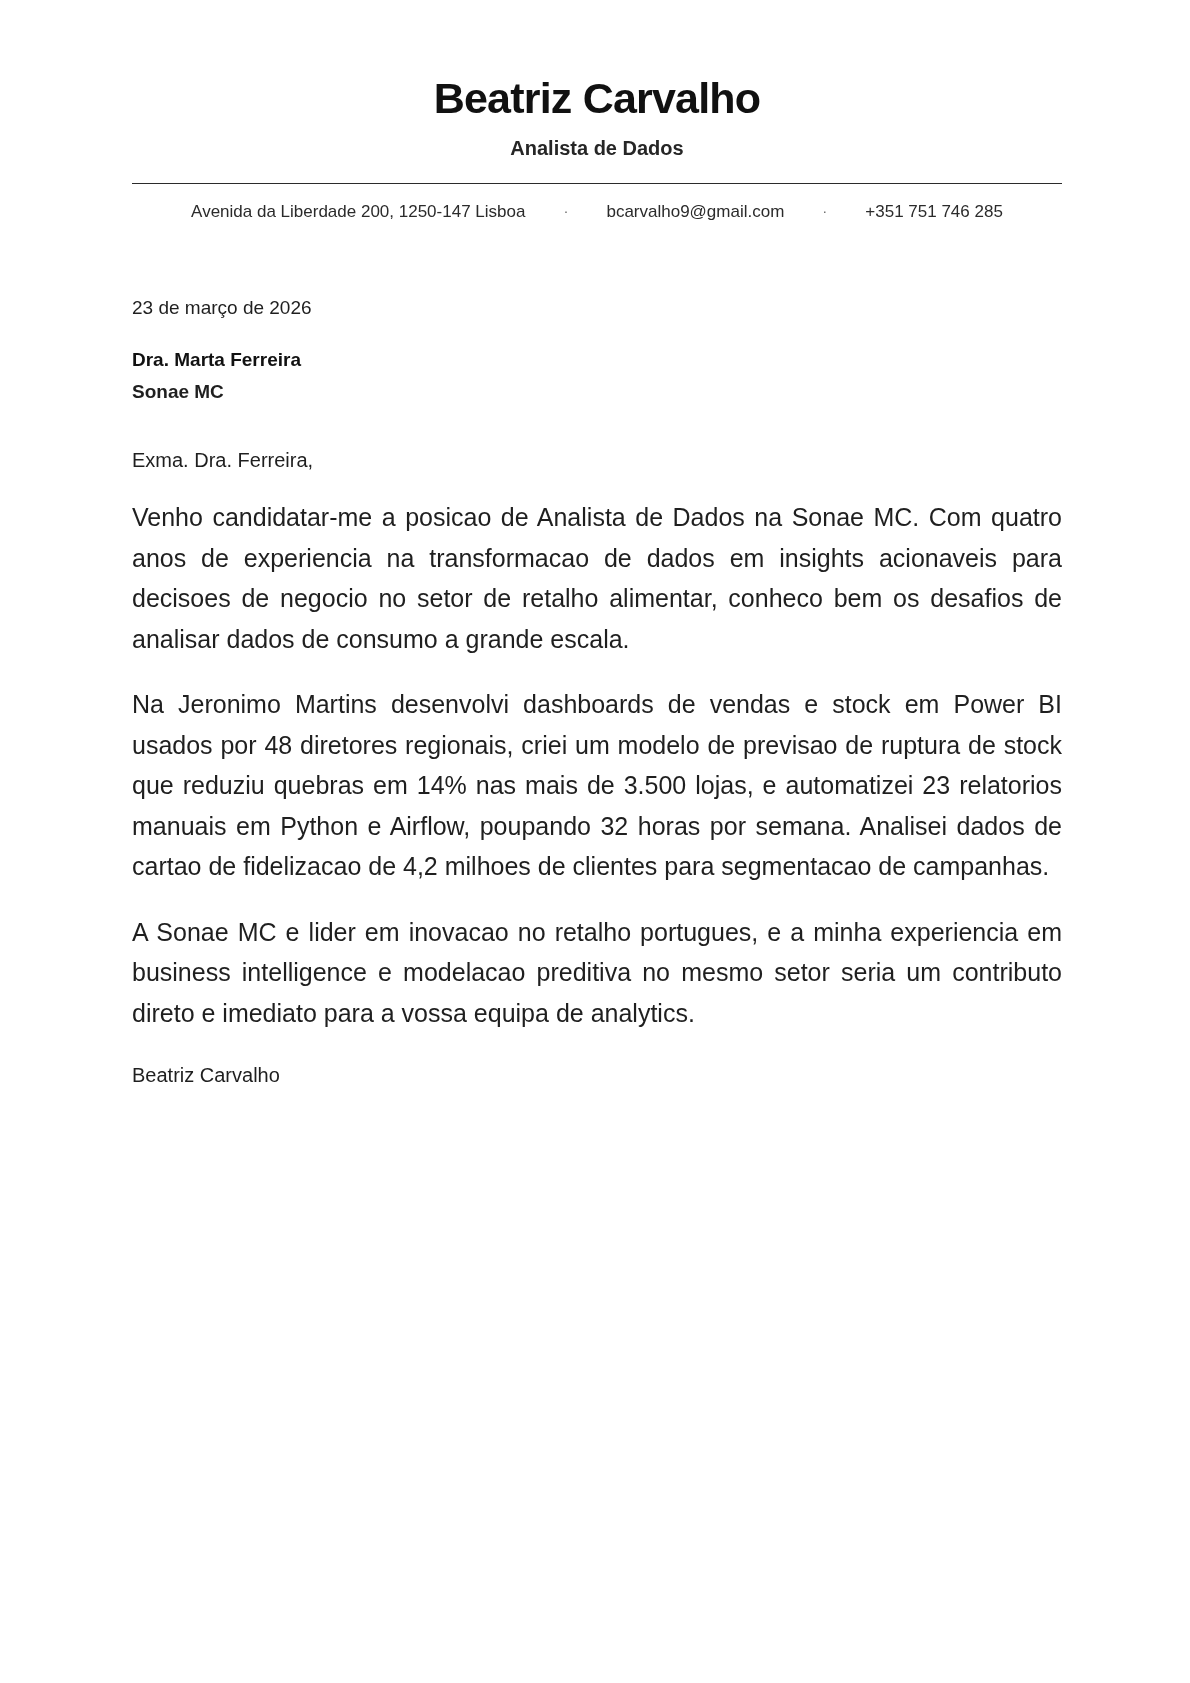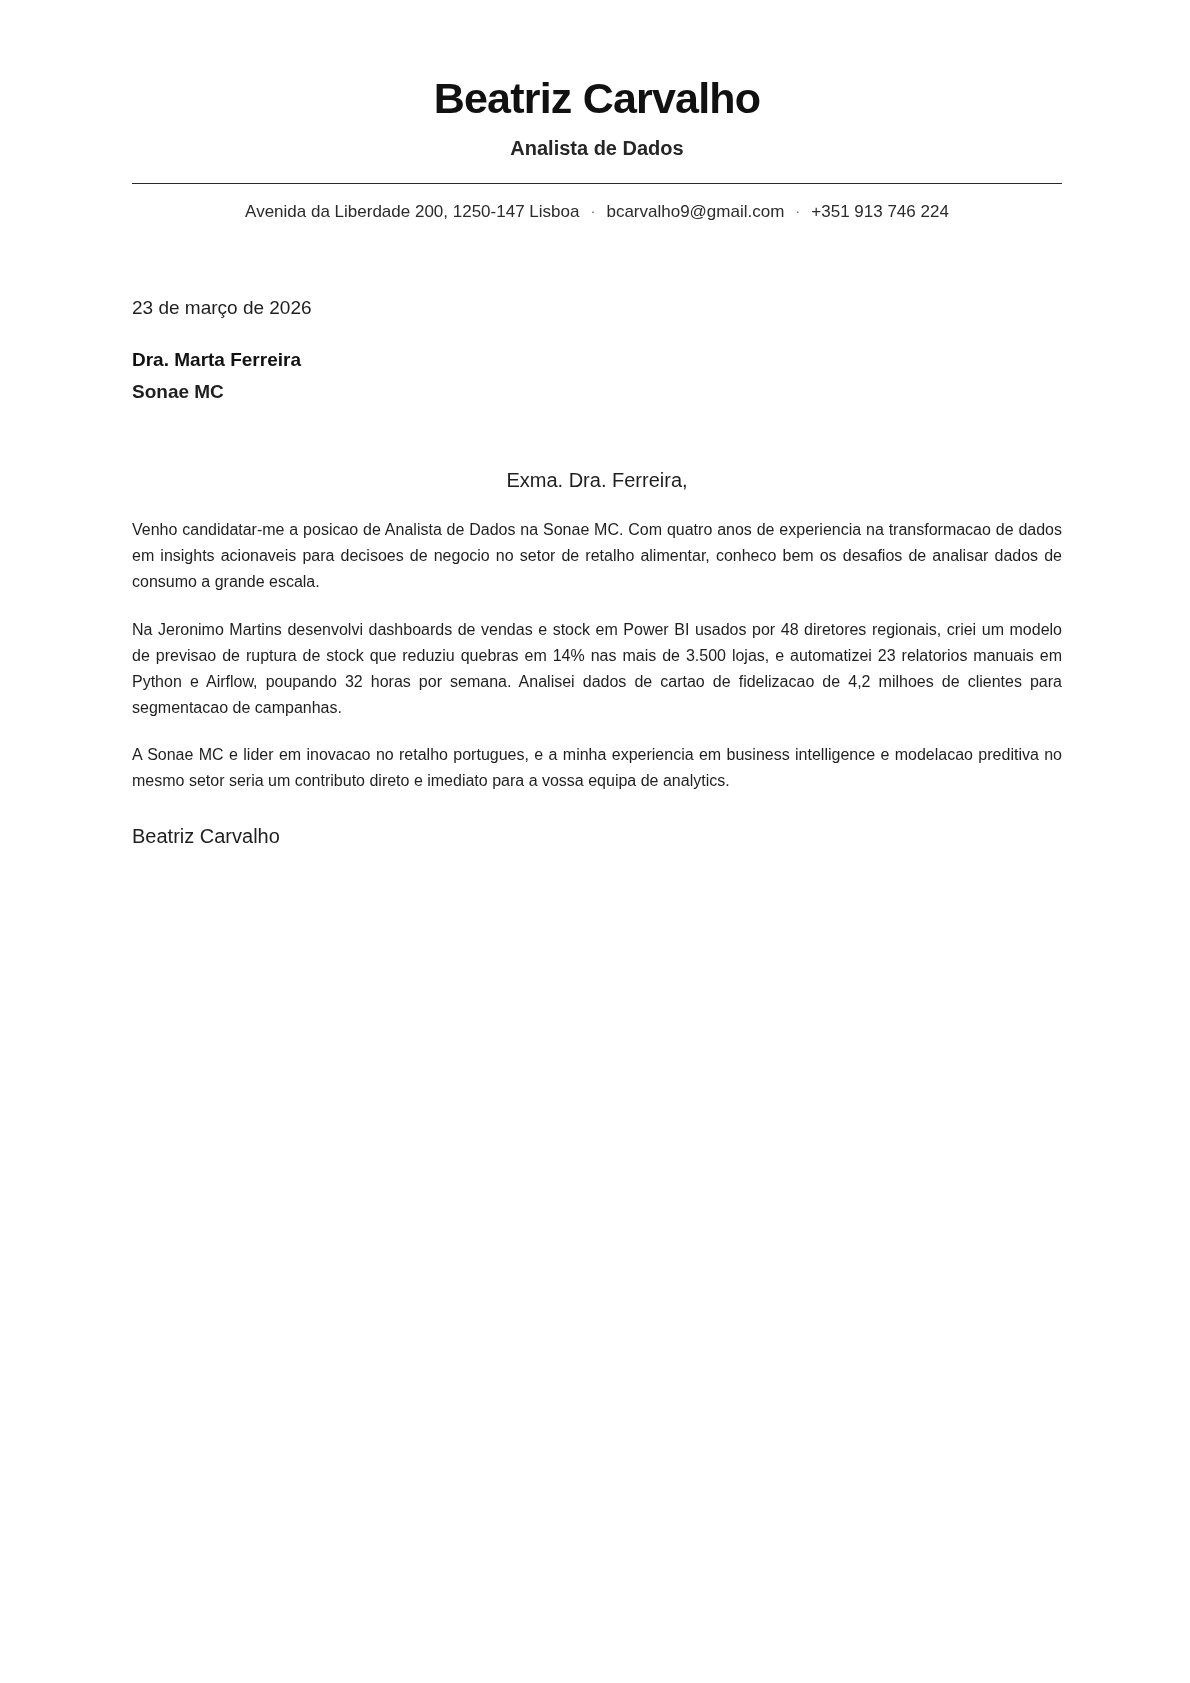--- a/index.html
+++ b/index.html
@@ -66,20 +66,21 @@
   .contact-line {
     margin-top: 17px;
     font-size: 17px;
     color: #2b2b2b;
     line-height: 1.3;
     display: flex;
     justify-content: center;
     align-items: center;
     flex-wrap: nowrap;
     white-space: nowrap;
+    gap: 27px;
   }
 
   .contact-sep {
     display: inline-block;
     margin: 0 11px;
     color: #6e6e6e;
     font-size: 15px;
     position: relative;
     top: -1px;
   }
@@ -110,30 +111,29 @@
 
   .recipient-company {
     font-size: 19px;
     font-weight: 700;
     color: #1f1f1f;
     line-height: 1.4;
     margin: 6px 0 0 0;
   }
 
   .salutation {
-    margin-top: 60px;
+    margin-top: 40px;
     font-size: 20px;
     color: #1f1f1f;
     line-height: 1.45;
-    text-align: center;
   }
 
   .para {
     margin-top: 22px;
-    font-size: 16px;
+    font-size: 25px;
     color: #1f1f1f;
     line-height: 1.62;
     text-align: justify;
     text-justify: inter-word;
     hyphens: none;
   }
 
   .closing {
     margin-top: 27px;
     font-size: 20px;
@@ -159,21 +159,21 @@
 
       <p class="candidate-role">Analista de Dados</p>
 
       <hr class="rule">
 
       <div class="contact-line">
         <span>Avenida da Liberdade 200, 1250-147 Lisboa</span>
         <span class="contact-sep">·</span>
         <span>bcarvalho9@gmail.com</span>
         <span class="contact-sep">·</span>
-        <span>+351 913 746 224</span>
+        <span>+351 751 746 285</span>
       </div>
     </header>
 
     <main class="letter-body">
 
       <p class="date-line">23 de março de 2026</p>
 
       <div class="recipient">
         <p class="recipient-name">Dra. Marta Ferreira</p>
         <p class="recipient-company">Sonae MC</p>

